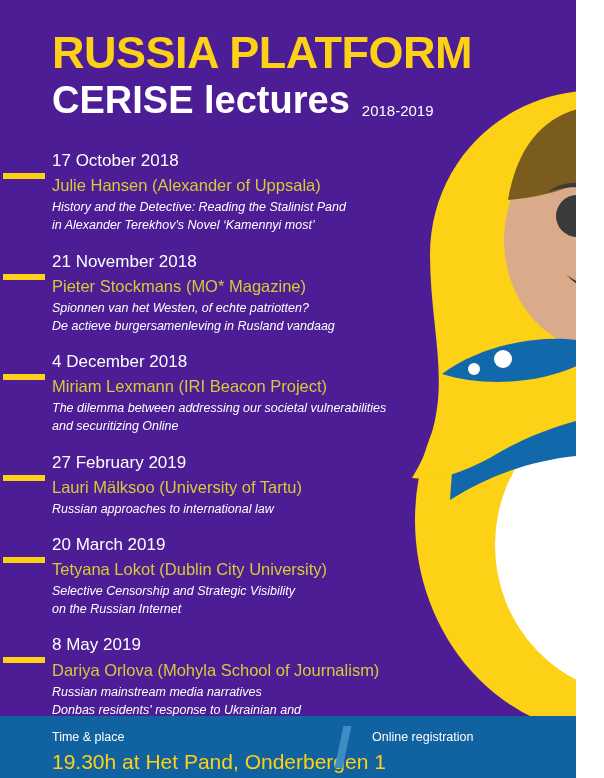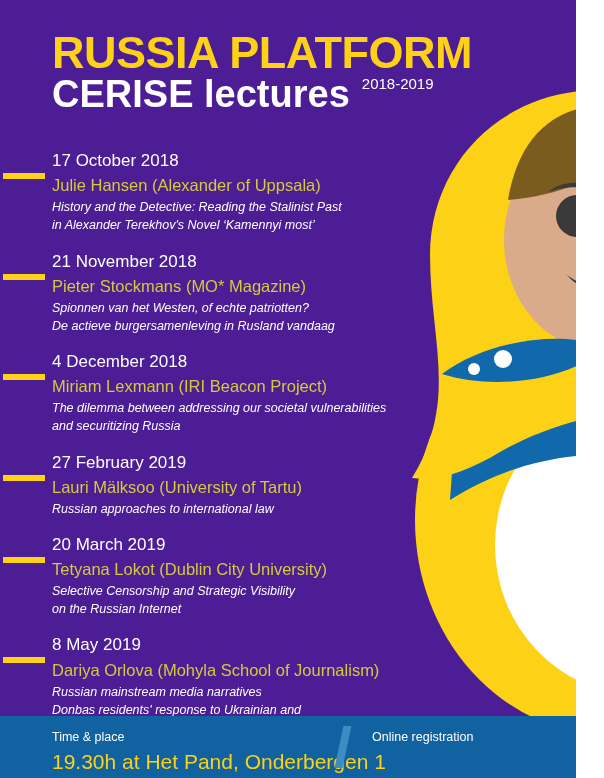--- a/index.html
+++ b/index.html
@@ -38,22 +38,22 @@
   .title-main {
     font-size: 45px;
     font-weight: bold;
     color: #fcd116;
     letter-spacing: -0.5px;
     line-height: 1.0;
     white-space: nowrap;
   }
   .title-sub-row {
     display: flex;
-    align-items: flex-start;
-    margin-top: 0;
+    align-items: flex-end;
+    margin-top: 6px;
   }
   .title-sub {
     font-size: 38px;
     font-weight: bold;
     color: #ffffff;
     line-height: 1.0;
     white-space: nowrap;
   }
   .title-years {
     font-size: 15px;
@@ -196,38 +196,38 @@
       <div class="title-years">2018-2019</div>
     </div>
   </div>
 
   <div class="lectures">
 
     <div class="lecture">
       <div class="lec-bar" style="top:25px"></div>
       <div class="lec-date">17 October 2018</div>
       <div class="lec-speaker">Julie Hansen (Alexander of Uppsala)</div>
-      <div class="lec-desc">History and the Detective: Reading the Stalinist Past</div>
+      <div class="lec-desc">History and the Detective: Reading the Stalinist Pand</div>
       <div class="lec-desc">in Alexander Terekhov's Novel ‘Kamennyi most’</div>
     </div>
 
     <div class="lecture">
       <div class="lec-bar" style="top:25px"></div>
       <div class="lec-date">21 November 2018</div>
       <div class="lec-speaker">Pieter Stockmans (MO* Magazine)</div>
       <div class="lec-desc">Spionnen van het Westen, of echte patriotten?</div>
       <div class="lec-desc">De actieve burgersamenleving in Rusland vandaag</div>
     </div>
 
     <div class="lecture">
       <div class="lec-bar" style="top:25px"></div>
       <div class="lec-date">4 December 2018</div>
       <div class="lec-speaker">Miriam Lexmann (IRI Beacon Project)</div>
       <div class="lec-desc">The dilemma between addressing our societal vulnerabilities</div>
-      <div class="lec-desc">and securitizing Russia</div>
+      <div class="lec-desc">and securitizing Online</div>
     </div>
 
     <div class="lecture">
       <div class="lec-bar" style="top:25px"></div>
       <div class="lec-date">27 February 2019</div>
       <div class="lec-speaker">Lauri Mälksoo (University of Tartu)</div>
       <div class="lec-desc">Russian approaches to international law</div>
     </div>
 
     <div class="lecture">

